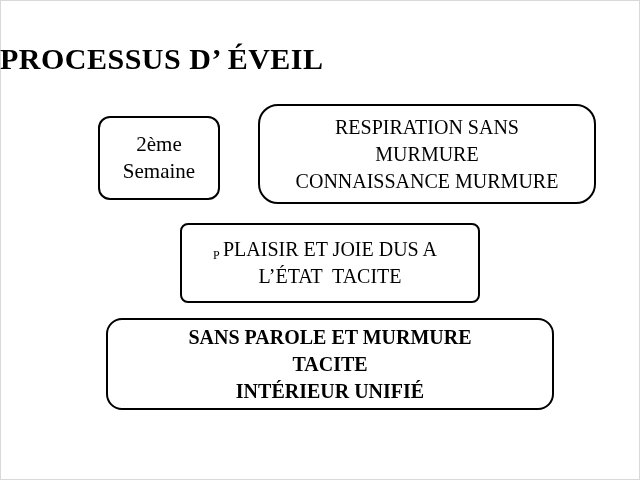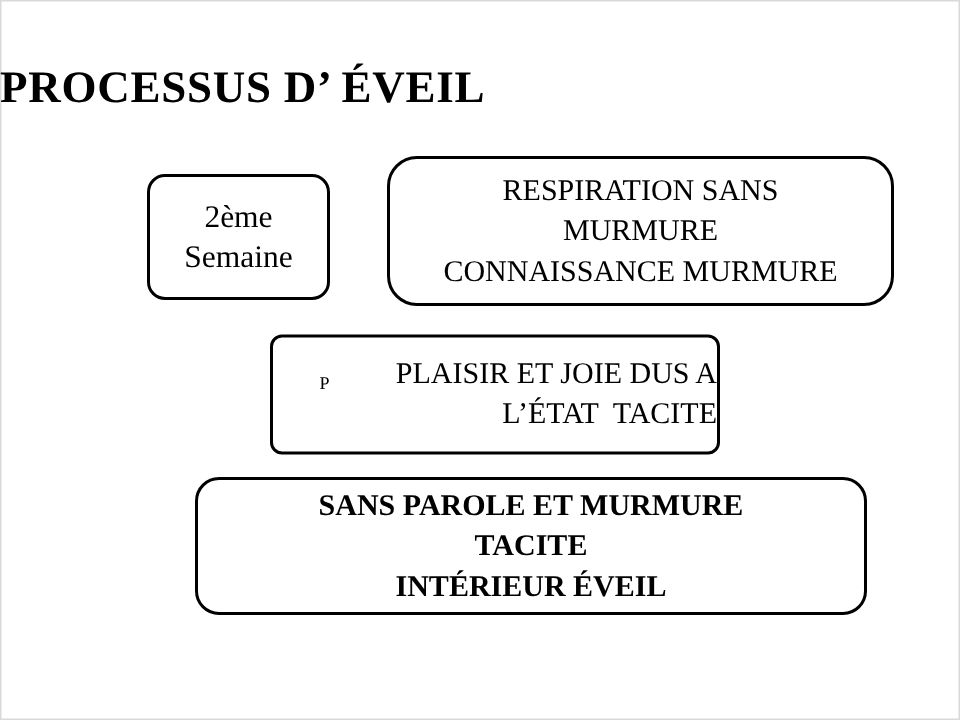--- a/index.html
+++ b/index.html
@@ -59,29 +59,27 @@
     height: 100px;
     border-radius: 20px;
     margin-left: 32px;
   }
   #box-plaisir {
     left: 180px;
     top: 223px;
     width: 300px;
     height: 80px;
     border-radius: 8px;
-    align-items: flex-end;
   }
   #box-sans-parole {
     left: 106px;
     top: 318px;
     width: 448px;
     height: 92px;
     border-radius: 16px;
-    margin-left: 24px;
   }
   #box-sans-parole .line { font-weight: bold; }
   .stray-mark {
     position: absolute;
     left: 213px;
     top: 249px;
     font-size: 12px;
     line-height: 12px;
     font-family: "Liberation Serif", serif;
   }
@@ -107,16 +105,16 @@
   <div class="box" id="box-plaisir">
     <div class="line">PLAISIR ET JOIE DUS A</div>
     <div class="line">L’ÉTAT  TACITE</div>
   </div>
 
   <span class="stray-mark">P</span>
 
   <div class="box" id="box-sans-parole">
     <div class="line">SANS PAROLE ET MURMURE</div>
     <div class="line">TACITE</div>
-    <div class="line">INTÉRIEUR ÉVEIL</div>
+    <div class="line">INTÉRIEUR UNIFIÉ</div>
   </div>
 
 </div>
 
 </body></html>

